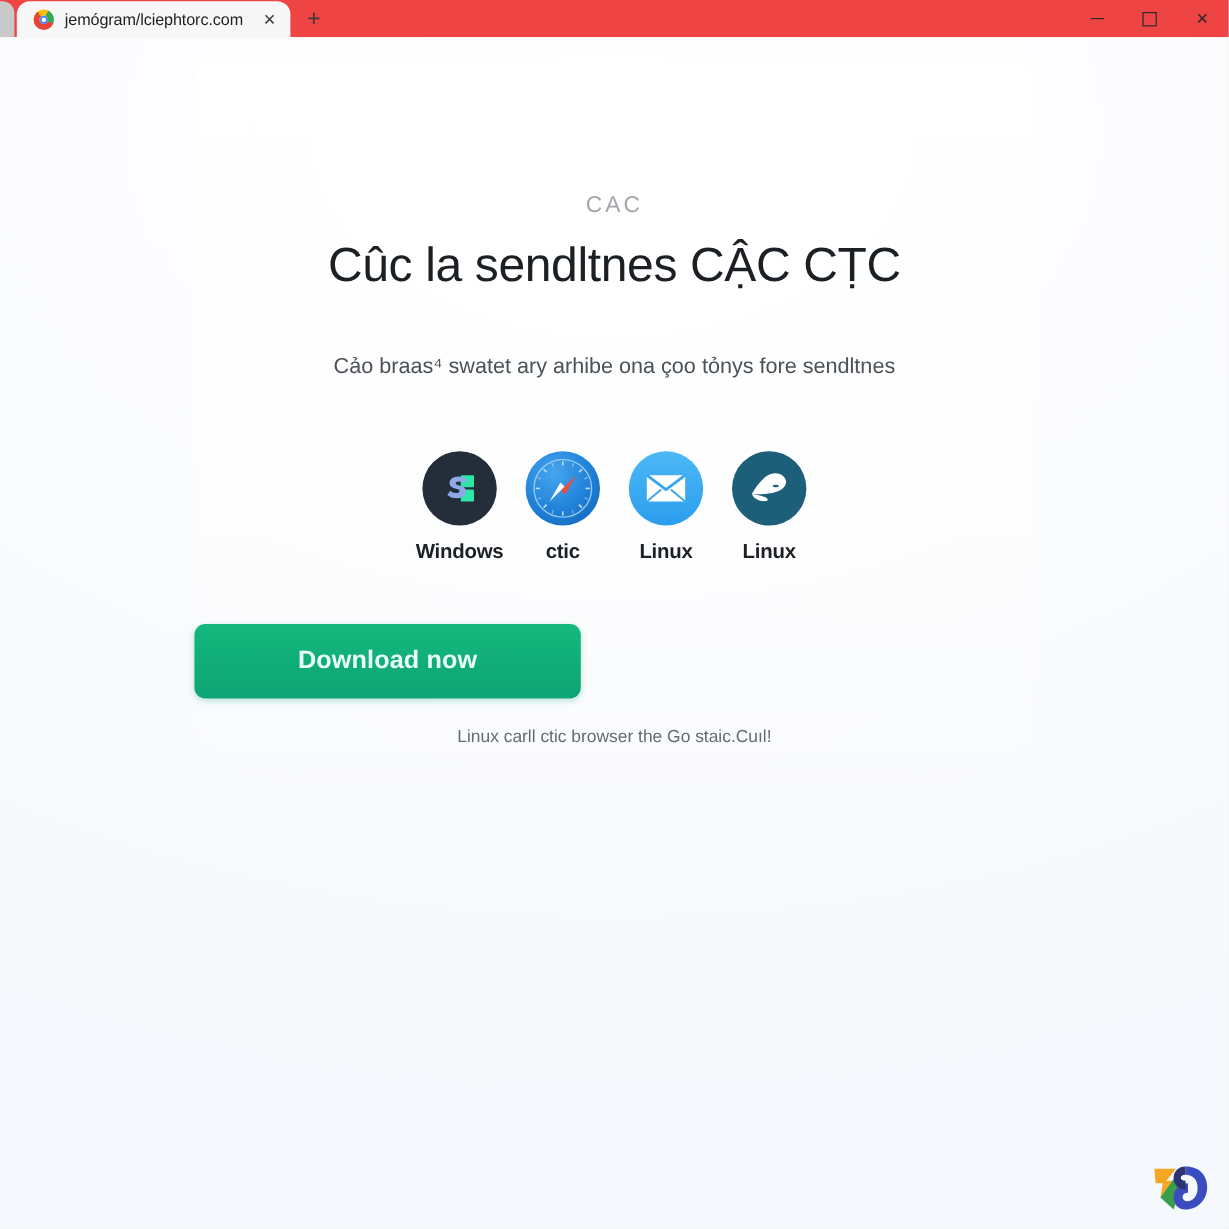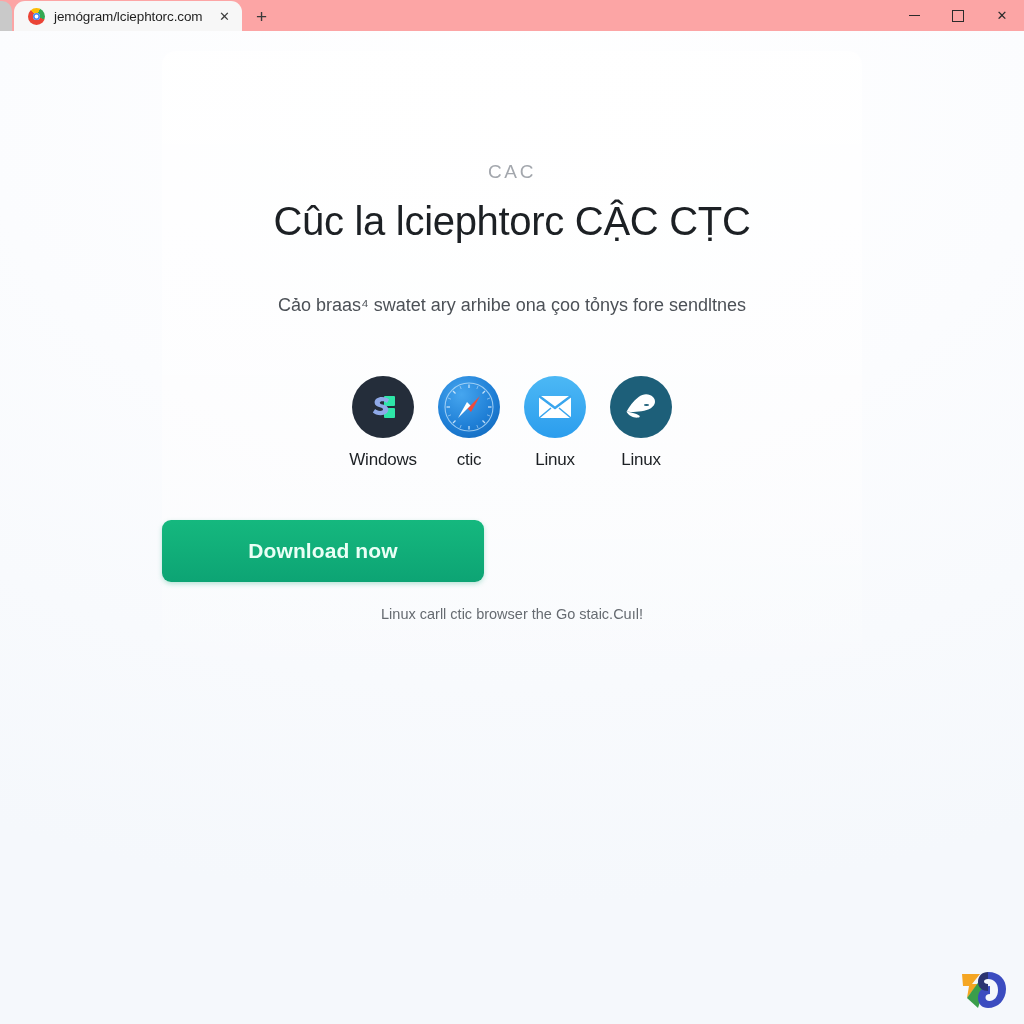--- a/index.html
+++ b/index.html
@@ -15,21 +15,21 @@
     position:relative;
     width:1024px; height:1024px;
     background:#ffffff;
     display:flex; flex-direction:column;
   }
 
   .tabstrip {
     position:relative;
     height:31px;
     flex:0 0 31px;
-    background:#fca5a5;
+    background:#ef4444;
     display:flex;
     align-items:flex-end;
   }
 
   
   .tab-sliver {
     width:18px; height:30px;
     background:#c9c9c9;
     border-top-right-radius:10px;
     border-top-left-radius:4px;
@@ -176,21 +176,21 @@
     gap:12px;
   }
   .pf-badge {
     width:62px; height:62px;
     border-radius:50%;
     display:flex; align-items:center; justify-content:center;
     overflow:hidden;
   }
   .pf-label {
     font-size:17px;
-    font-weight:400;
+    font-weight:700;
     color:#1c2024;
     white-space:nowrap;
     letter-spacing:-0.2px;
   }
 
   .pf-win  { background:#242d3a; }
   .pf-mac  { background:radial-gradient(circle at 38% 30%, #46a6ef 0%, #1f7fd6 55%, #0e62b4 100%); }
   .pf-lin1 { background:linear-gradient(180deg, #4cb8f5 0%, #2b9ded 100%); }
   .pf-lin2 { background:#1d5f79; }
 
@@ -246,21 +246,21 @@
       <div class="wc-close">✕</div>
     </div>
   </div>
 
   <div class="viewport">
 
     <div class="page-card">
 
       <div class="eyebrow">CAC</div>
 
-      <h1 class="headline">Cûc la lciephtorc CẬC CṬC</h1>
+      <h1 class="headline">Cûc la sendltnes CẬC CṬC</h1>
 
       <div class="subcopy">
         <div>Cảo braas⁴ swatet ary arhibe ona çoo tỏnys fore sendltnes</div>
       </div>
 
       <div class="platforms">
 
         <div class="platform">
           <div class="pf-badge pf-win">
             <svg width="34" height="34" viewBox="0 0 34 34" aria-hidden="true">

